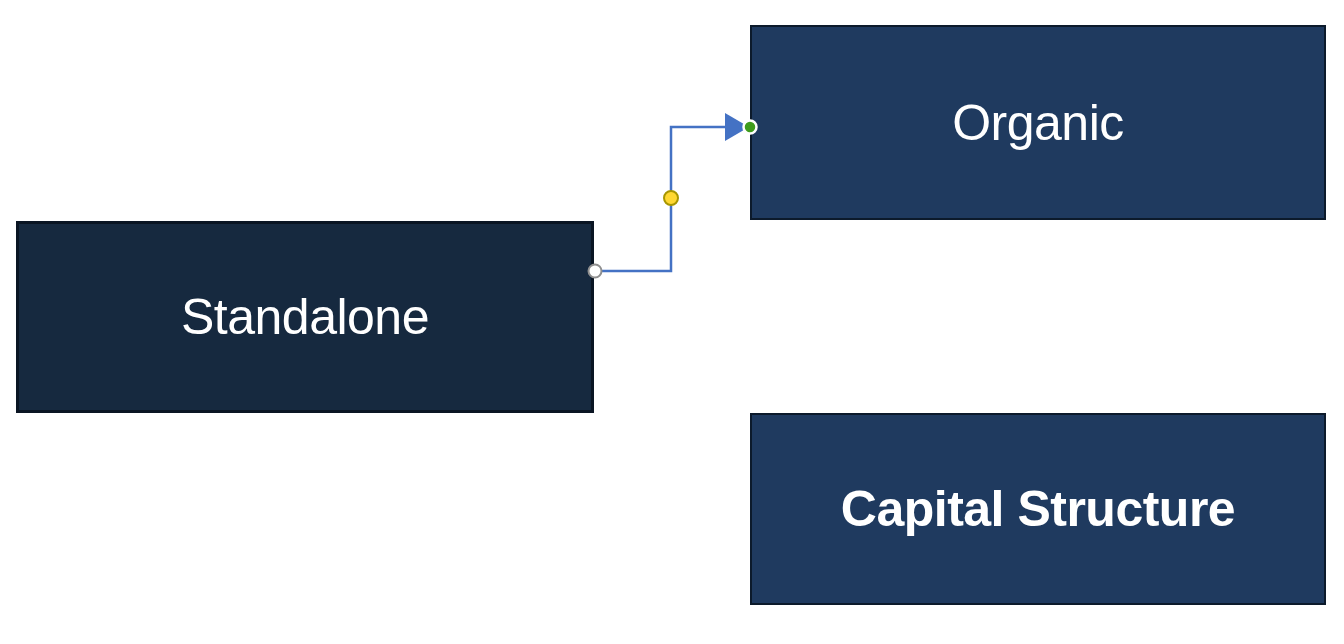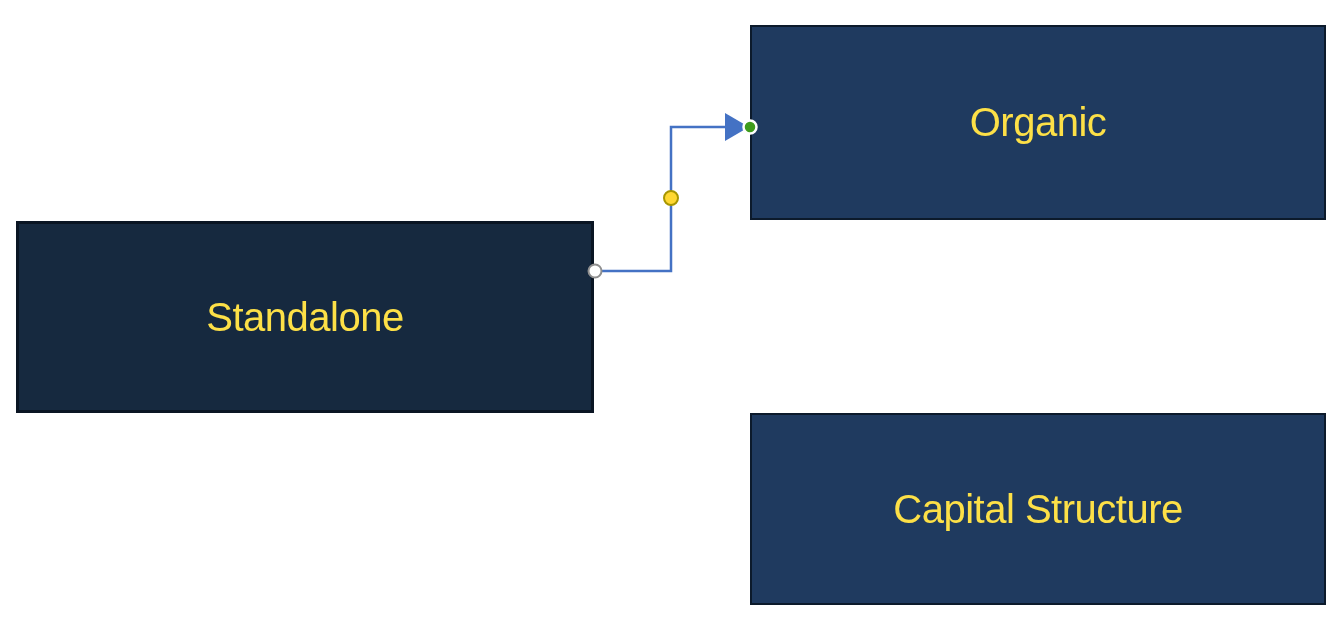--- a/index.html
+++ b/index.html
@@ -16,22 +16,22 @@
     font-family: "Liberation Sans", sans-serif;
   }
   .node {
     position: absolute;
     box-sizing: border-box;
     display: flex;
     align-items: center;
     justify-content: center;
   }
   .node-label {
-    color: #fde047;
-    font-size: 40px;
+    color: #ffffff;
+    font-size: 50px;
     letter-spacing: -0.5px;
     white-space: nowrap;
     user-select: none;
   }
   .node-standalone {
     left: 16px;
     top: 221px;
     width: 578px;
     height: 192px;
     background: #16293F;
@@ -46,20 +46,21 @@
     background: #1F3A5F;
     border: 2px solid #0C1A2B;
   }
   .node-capital-structure {
     left: 750px;
     top: 413px;
     width: 576px;
     height: 192px;
     background: #1F3A5F;
     border: 2px solid #0C1A2B;
+    font-weight: bold;
   }
   .overlay {
     position: absolute;
     left: 0;
     top: 0;
     width: 1344px;
     height: 644px;
     pointer-events: none;
   }
   .overlay .hit {

